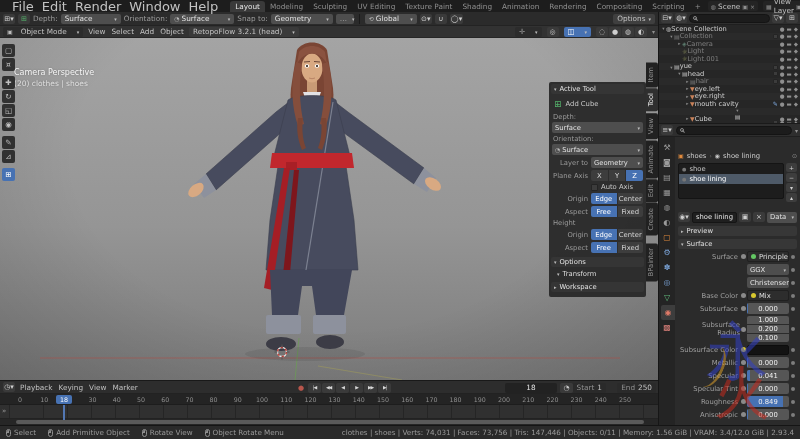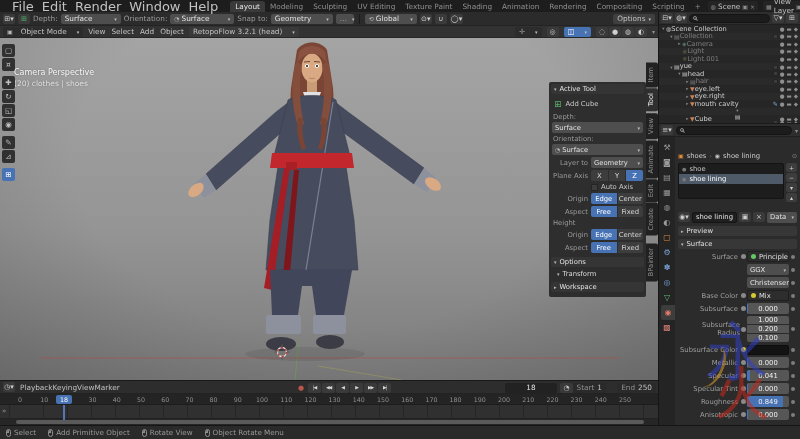--- a/index.html
+++ b/index.html
@@ -788,21 +788,21 @@
 
   <div class="watermark">
     <span class="wm1">永</span>
     <span class="wm2">火</span>
     <span class="wm3"></span>
   </div>
 
   <div class="timeline">
     <div class="tl-header">
       <span class="icbtn">◷▾</span>
-      <div class="flex" style="">
+      <div class="flex" style="gap:6px;">
 
       <span>Playback</span>
           <span>Keying</span>
           <span>View</span>
           <span>Marker</span>
         </div>
       <div class="tl-playback">
         <span class="recdot">●</span>
         <div class="flex" style="gap:1px;">
 
@@ -878,15 +878,16 @@
         </span>
         <span class="hint">
           <span class="mouse"></span>
           <span>Rotate View</span>
         </span>
         <span class="hint">
           <span class="mouse"></span>
           <span>Object Rotate Menu</span>
         </span>
       </div>
+    <span class="stats">clothes | shoes | Verts: 74,031 | Faces: 73,756 | Tris: 147,446 | Objects: 0/11 | Memory: 1.56 GiB | VRAM: 3.4/12.0 GiB | 2.93.4</span>
   </div>
 
 </div>
 
 </body></html>

